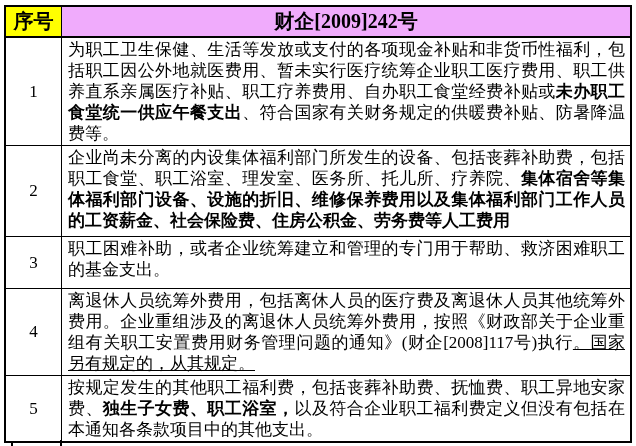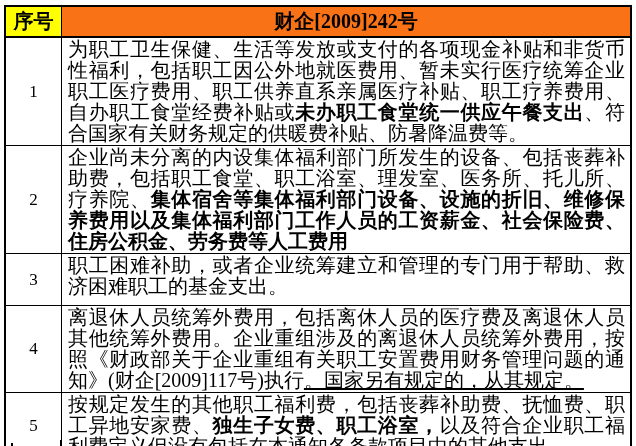--- a/index.html
+++ b/index.html
@@ -25,61 +25,61 @@
   tr.dr1{height:105px;}
   tr.dr2{height:91px;}
   tr.dr3{height:52px;}
   tr.dr4{height:79px;}
   tr.dr5{height:56px;}
   td.num{
     text-align:center;vertical-align:middle;
     font-size:17px;padding:0;
   }
   td.content{
-    font-size:20px;line-height:21px;
+    font-size:17px;line-height:21px;
     text-align:justify;text-justify:inter-character;
     vertical-align:top;
     padding:1px 5px 1px 6px;
   }
   td.content .b{font-weight:bold;}
   td.content .u{text-decoration:underline;}
   .stub{position:absolute;background:#000;}
   .stub-col{left:60px;top:440px;width:2px;height:6px;}
   .stub-left{left:11px;top:443px;width:2px;height:3px;}
 </style>
 </head>
 <body>
 
 <div class="page">
 
   <table class="tbl">
     <tbody>
         <tr class="hr">
       <th class="col-serial" style="background-color: rgb(255, 255, 0);">序号</th>
-      <th style="background-color: #f97316;">财企[2009]242号</th>
+      <th style="background-color: #f0abfc;">财企[2009]242号</th>
     </tr>
 
     <tr class="dr1">
       <td class="num">1</td>
       <td class="content"><span>为职工卫生保健、生活等发放或支付的各项现金补贴和非货币性福利，包括职工因公外地就医费用、暂未实行医疗统筹企业职工医疗费用、职工供养直系亲属医疗补贴、职工疗养费用、自办职工食堂经费补贴或</span><span class="b">未办职工食堂统一供应午餐支出</span><span>、符合国家有关财务规定的供暖费补贴、防暑降温费等。</span></td>
     </tr>
 
     <tr class="dr2">
       <td class="num">2</td>
       <td class="content"><span>企业尚未分离的内设集体福利部门所发生的设备、包括丧葬补助费，包括职工食堂、职工浴室、理发室、医务所、托儿所、疗养院、</span><span class="b">集体宿舍等集体福利部门设备、设施的折旧、维修保养费用以及集体福利部门工作人员的工资薪金、社会保险费、住房公积金、劳务费等人工费用</span></td>
     </tr>
 
     <tr class="dr3">
       <td class="num">3</td>
       <td class="content"><span>职工困难补助，或者企业统筹建立和管理的专门用于帮助、救济困难职工的基金支出。</span></td>
     </tr>
 
     <tr class="dr4">
       <td class="num">4</td>
-      <td class="content"><span>离退休人员统筹外费用，包括离休人员的医疗费及离退休人员其他统筹外费用。企业重组涉及的离退休人员统筹外费用，按照《财政部关于企业重组有关职工安置费用财务管理问题的通知》(财企[2009]117号)执行</span><span class="u">。国家另有规定的，从其规定。</span></td>
+      <td class="content"><span>离退休人员统筹外费用，包括离休人员的医疗费及离退休人员其他统筹外费用。企业重组涉及的离退休人员统筹外费用，按照《财政部关于企业重组有关职工安置费用财务管理问题的通知》(财企[2008]117号)执行</span><span class="u">。国家另有规定的，从其规定。</span></td>
     </tr>
 
     <tr class="dr5">
       <td class="num">5</td>
       <td class="content"><span>按规定发生的其他职工福利费，包括丧葬补助费、抚恤费、职工异地安家费、</span><span class="b">独生子女费、职工浴室，</span><span>以及符合企业职工福利费定义但没有包括在本通知各条款项目中的其他支出。</span></td>
     </tr>
   </tbody>
     </table>
 
   <div class="stub stub-col"></div>

